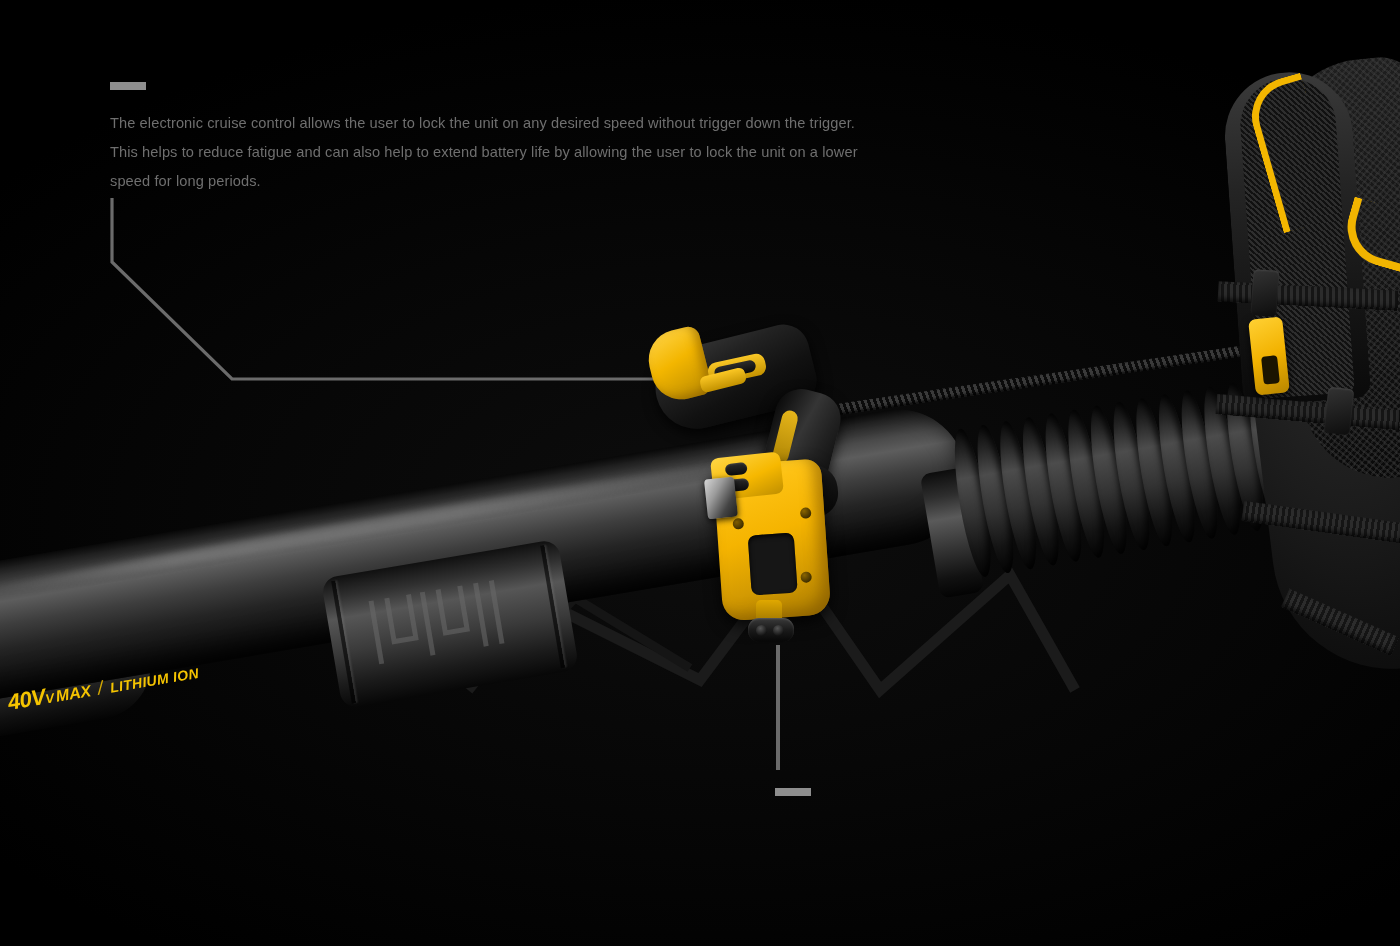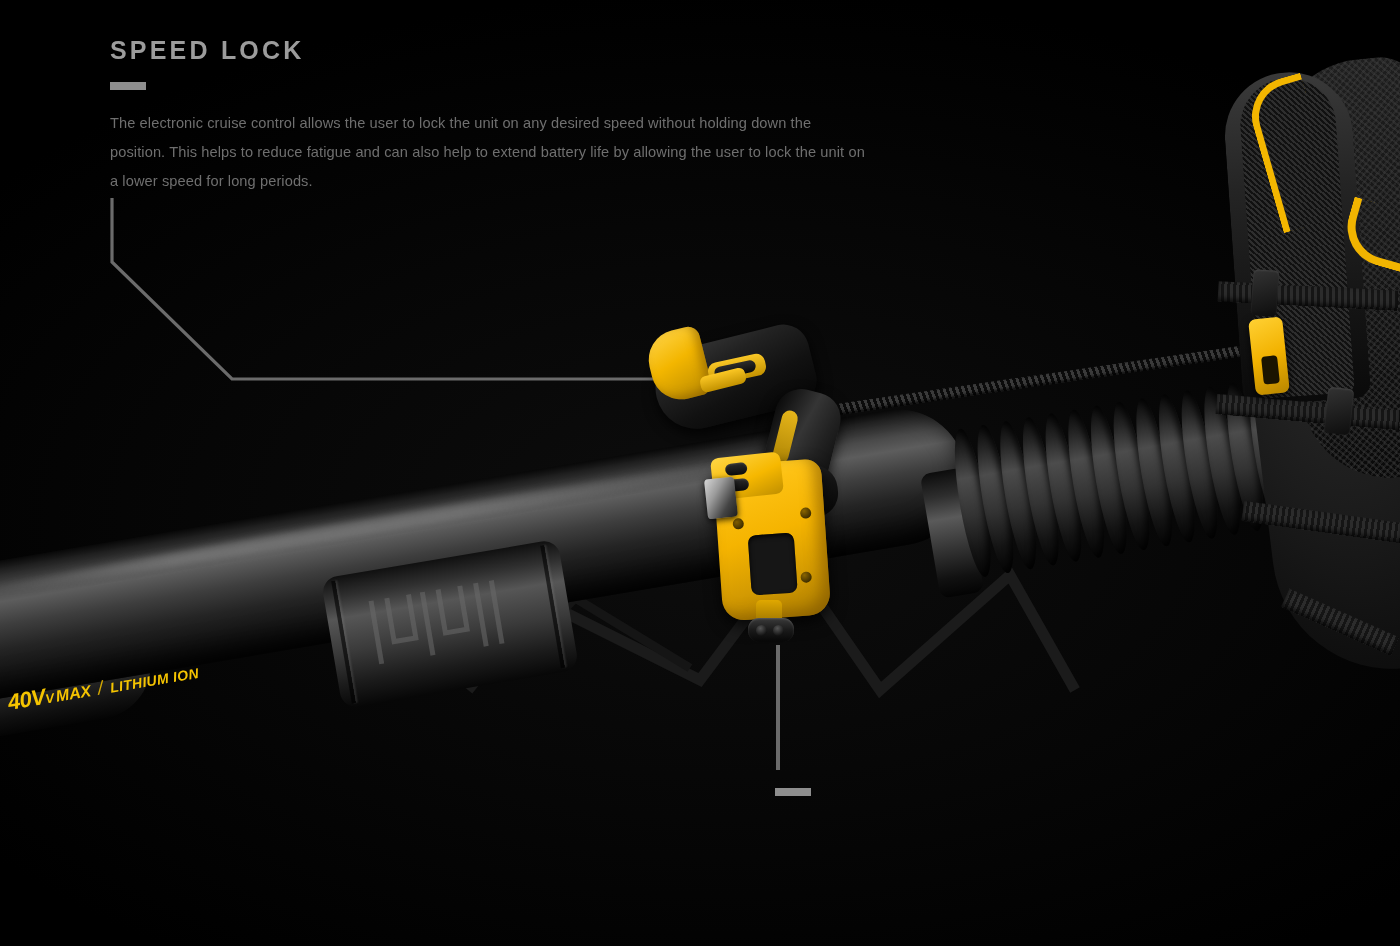--- a/index.html
+++ b/index.html
@@ -506,19 +506,18 @@
     <div class="webbing" style="left:1242px;top:512px;width:160px;transform:rotate(8deg)"></div>
     <div class="webbing" style="left:1280px;top:612px;width:120px;transform:rotate(24deg)"></div>
 
     <div class="strap-clip" style="left:1252px;top:270px;transform:rotate(4deg)"></div>
     <div class="strap-clip" style="left:1326px;top:388px;transform:rotate(6deg)"></div>
     <div class="buckle">
       <div class="buckle-slot"></div>
     </div>
   </div>
 
-  <div class="title">SPEED LOCK</div>
   <div class="dash t"></div>
-  <div class="para top">The electronic cruise control allows the user to lock the unit on any desired speed  without holding down the position.  This helps to reduce fatigue and can also help to extend battery life by allowing the user to lock the unit on a lower speed for long periods.</div>
+  <div class="para top">The electronic cruise control allows the user to lock the unit on any desired speed  without trigger down the trigger.  This helps to reduce fatigue and can also help to extend battery life by allowing the user to lock the unit on a lower speed for long periods.</div>
 
   <div class="dash b"></div>
 
 </div>
 
 </body></html>

